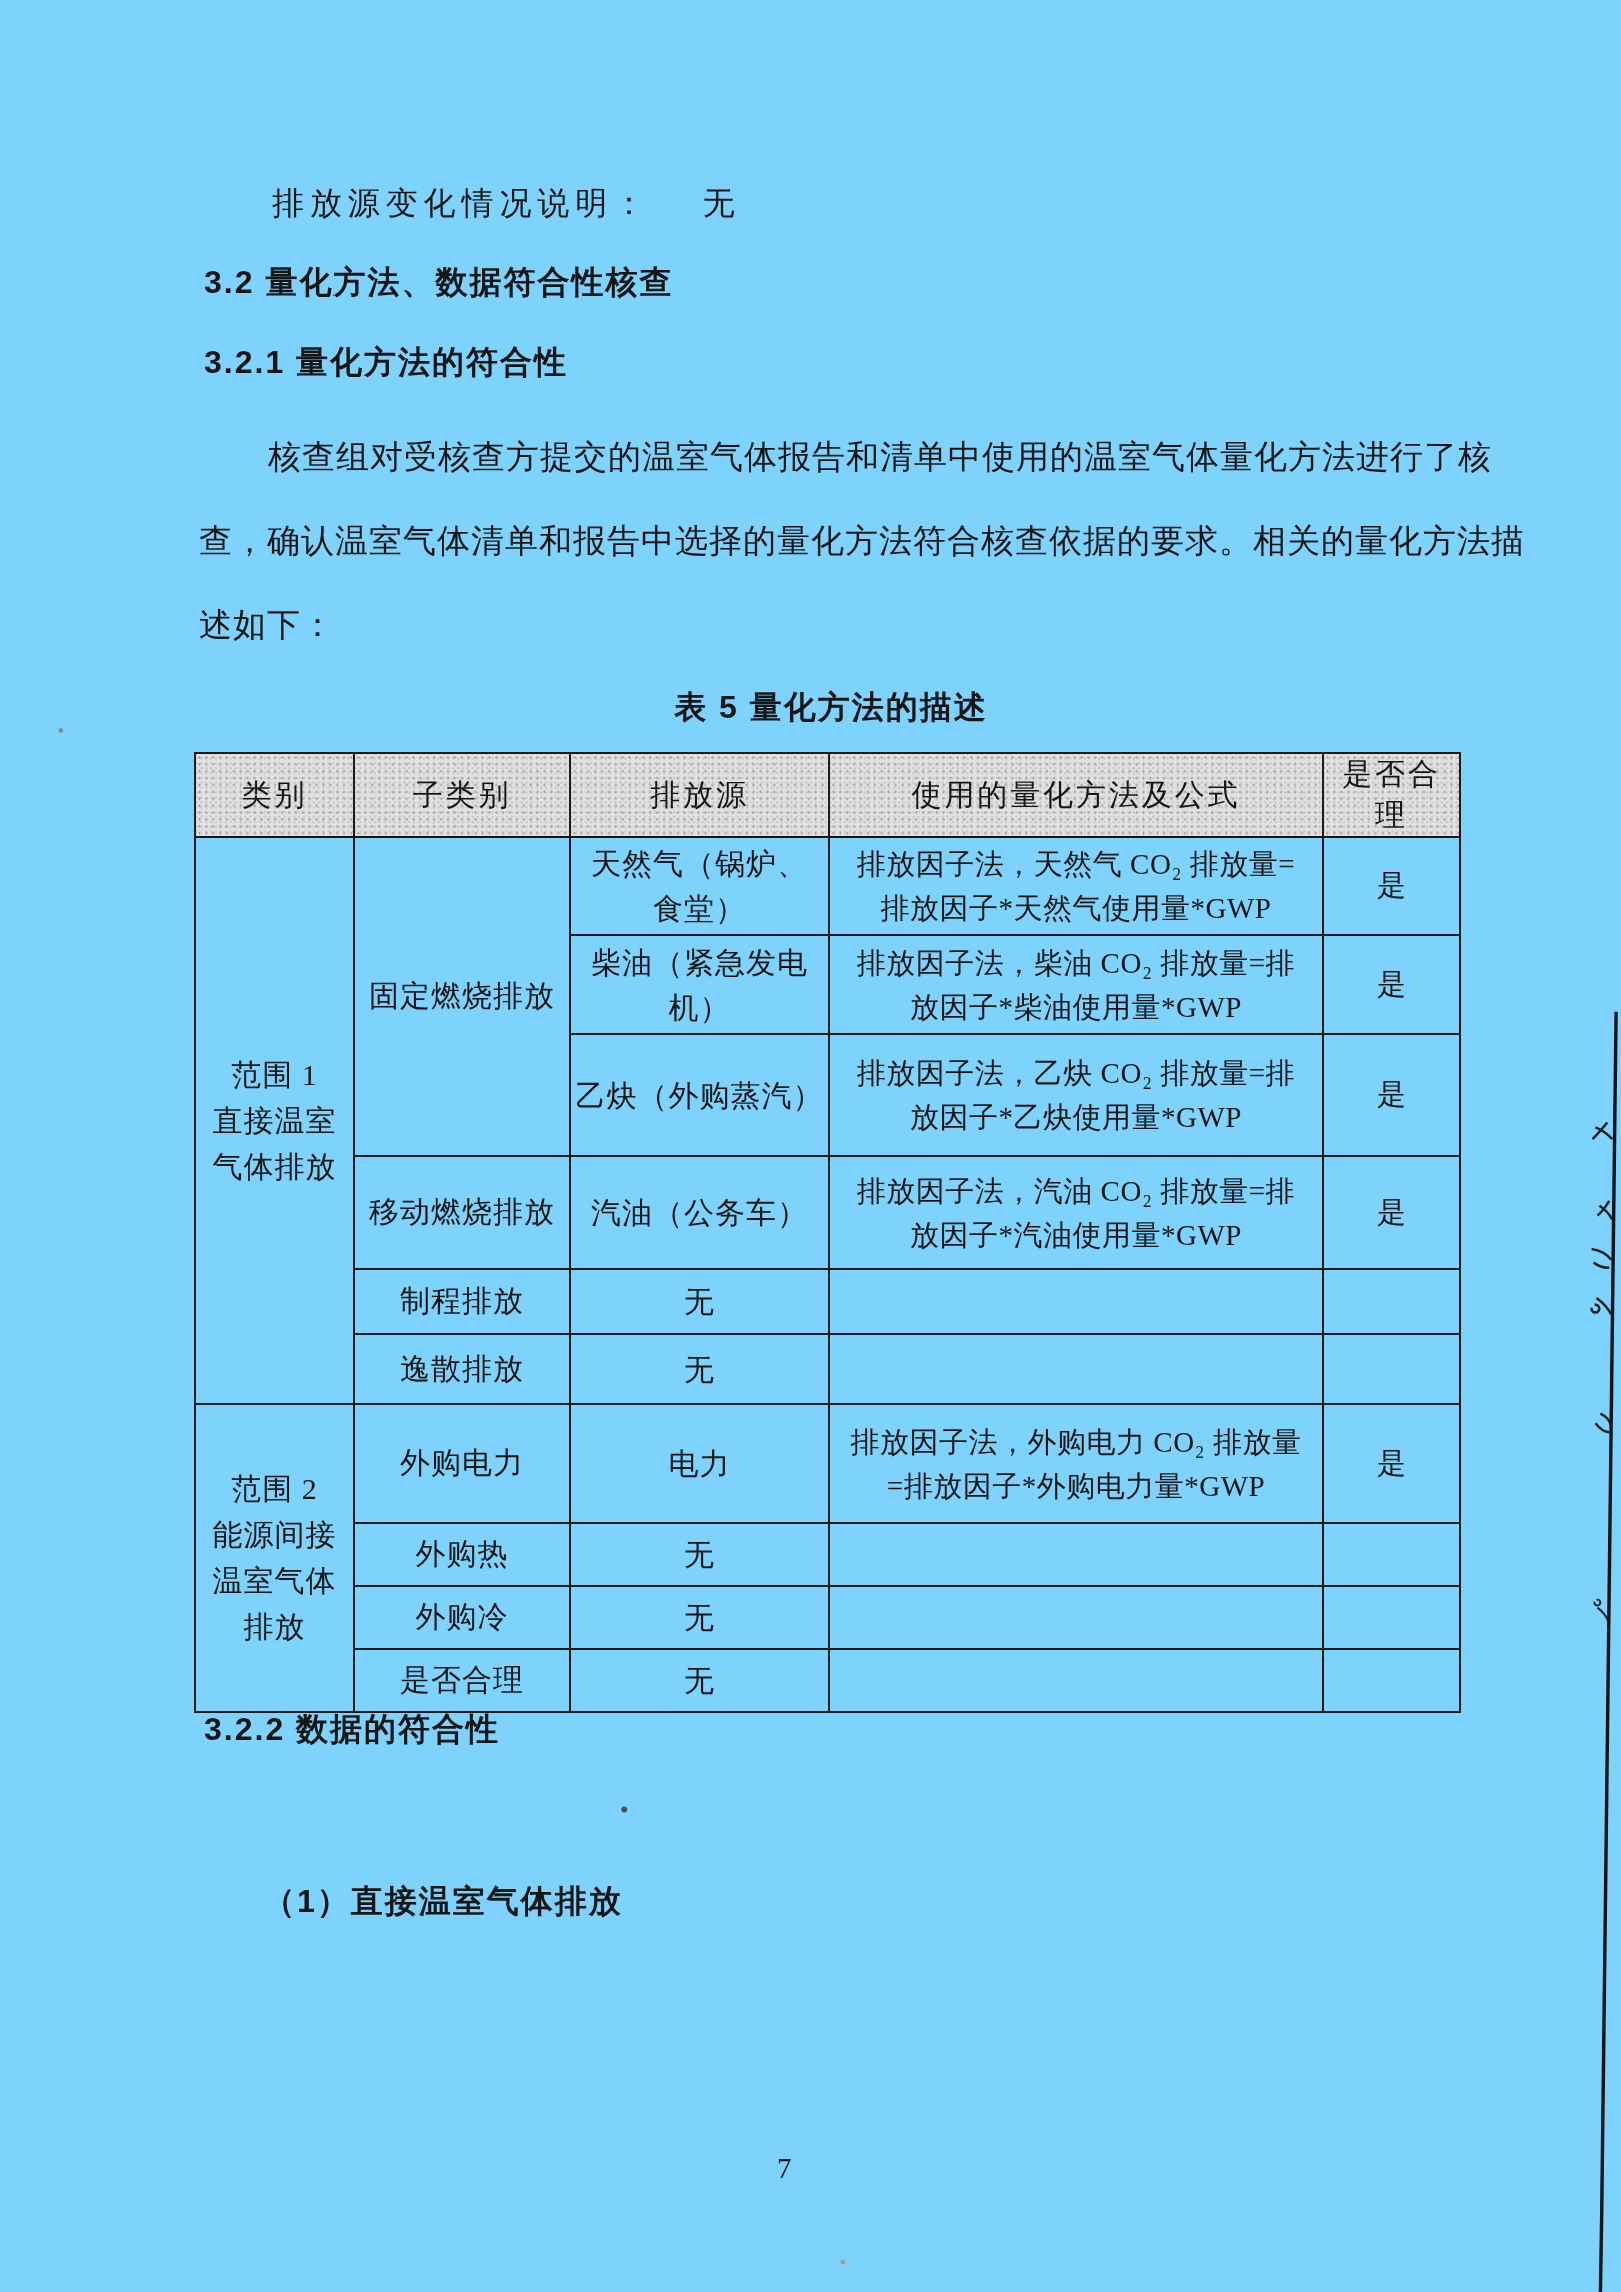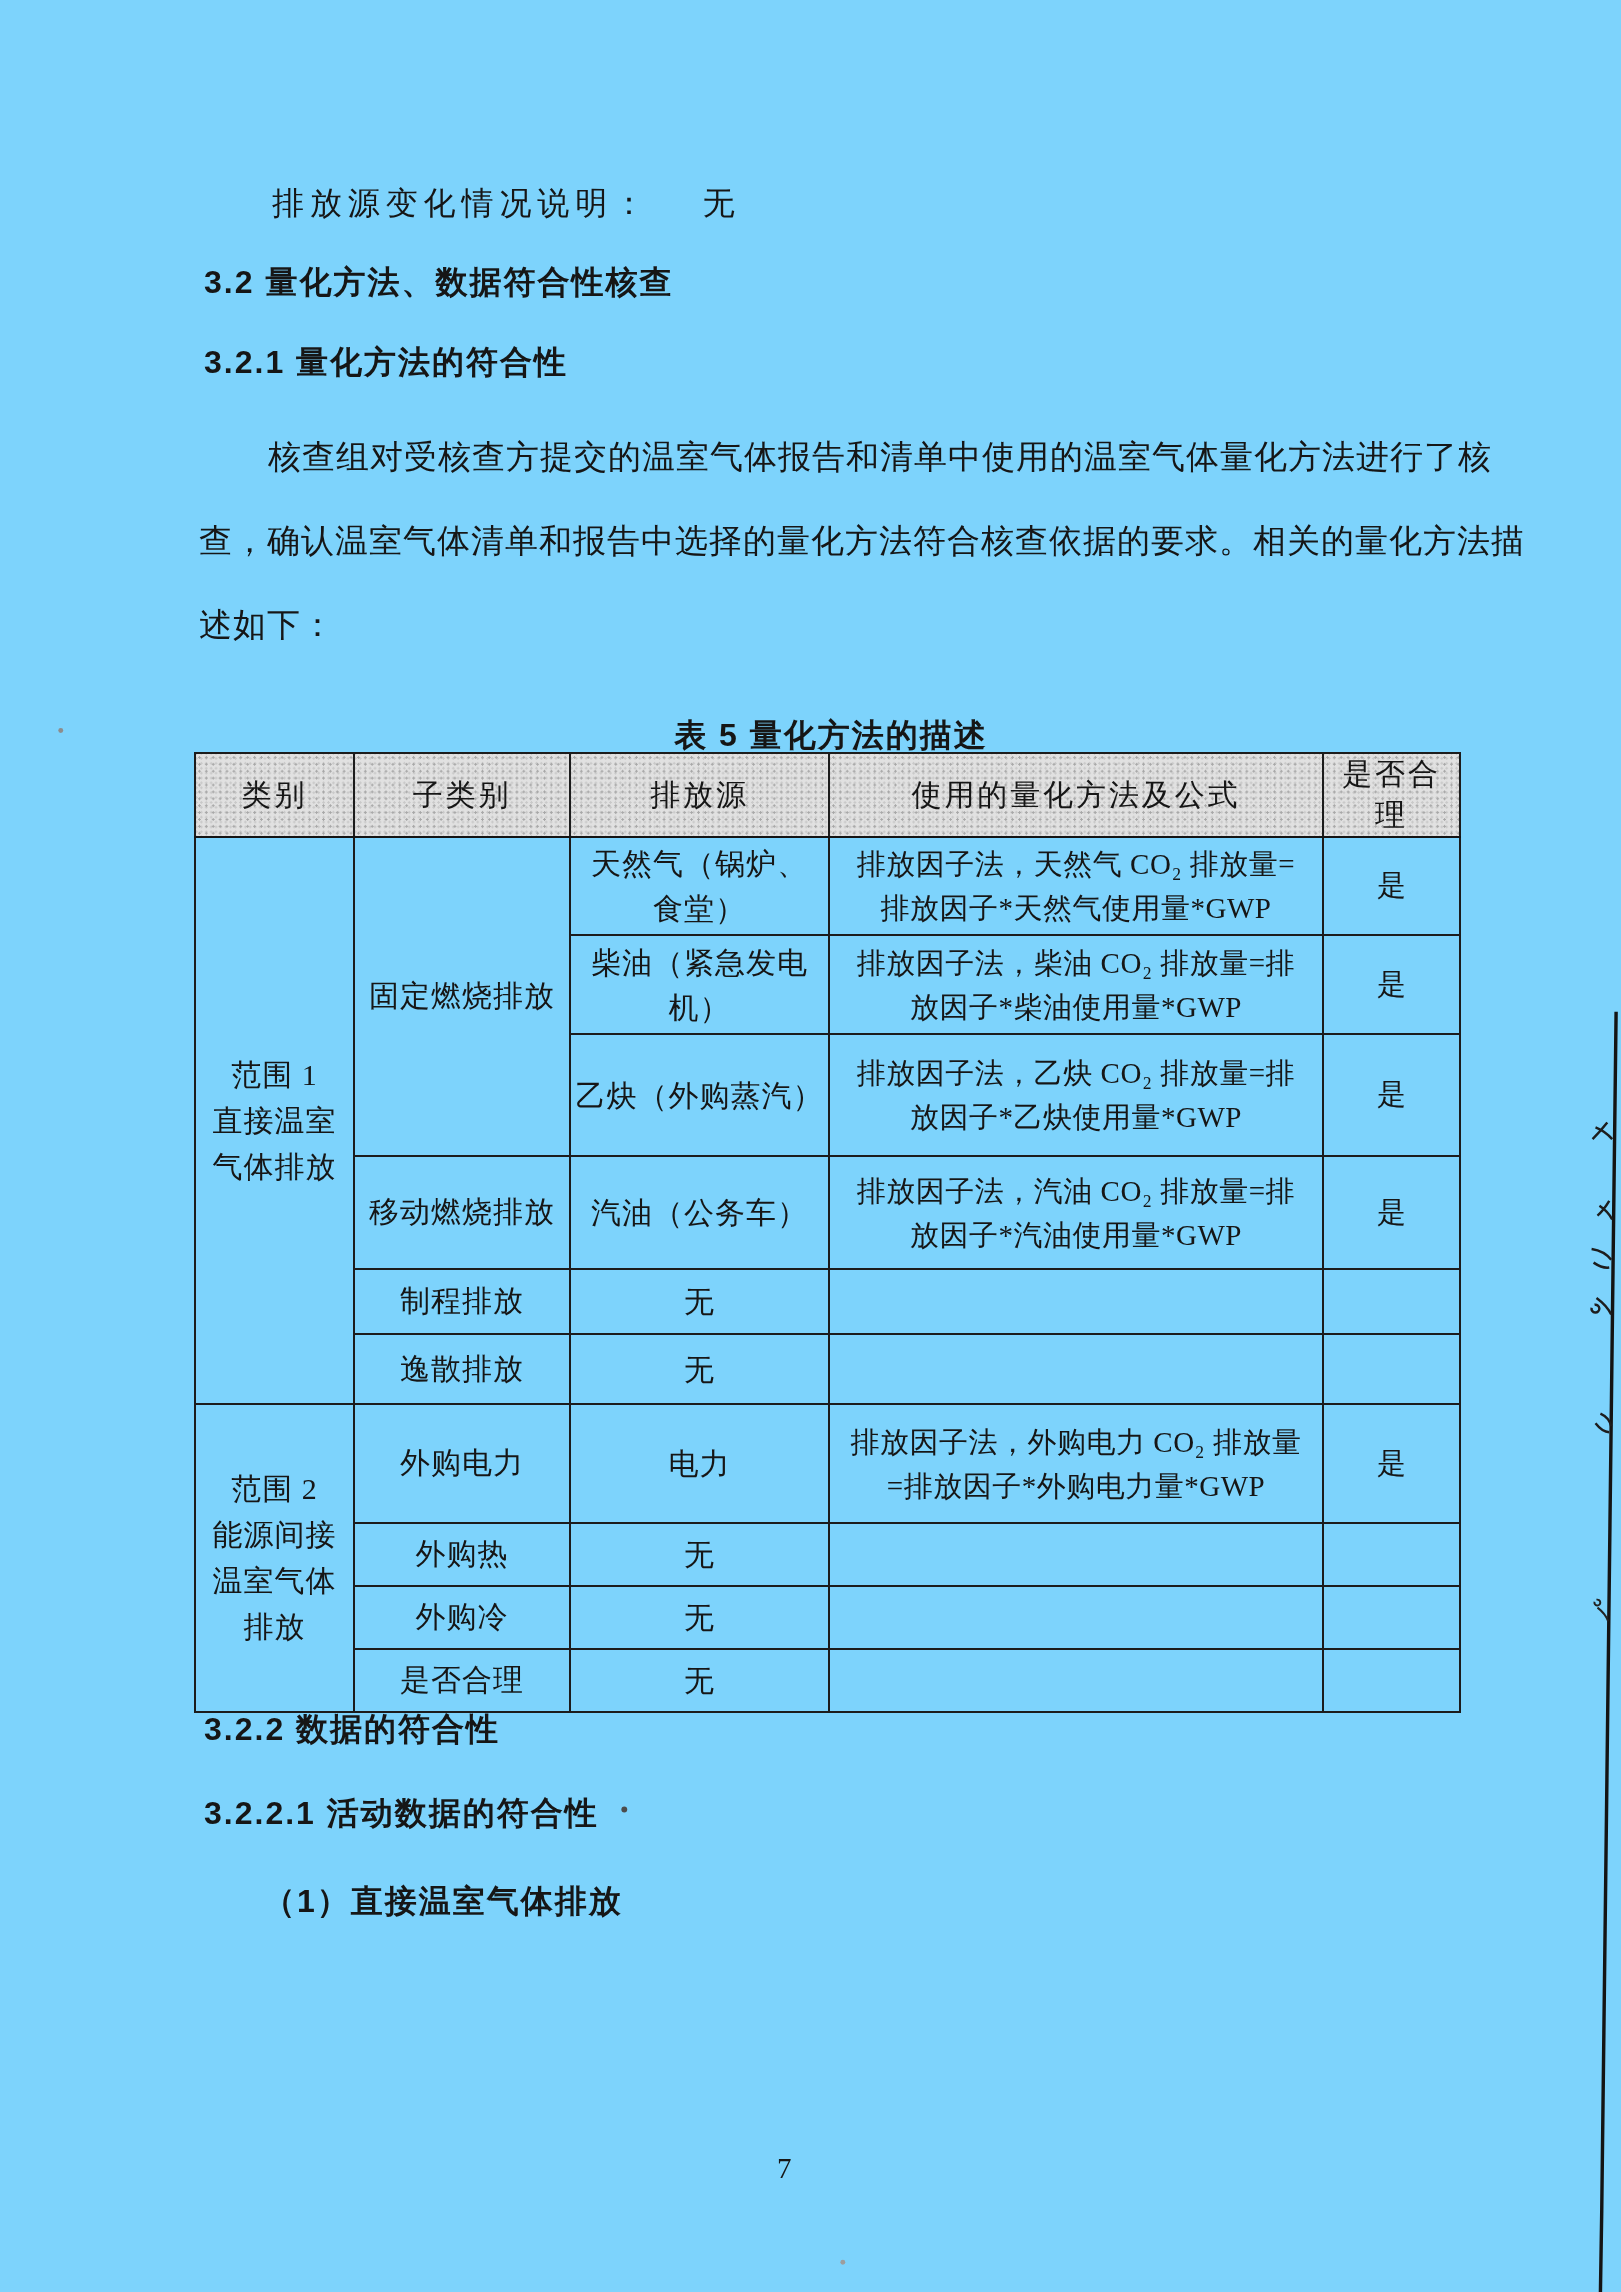--- a/index.html
+++ b/index.html
@@ -27,21 +27,21 @@
   .h-item1{left:263px;top:1880px;font-size:32px;}
   .para{
     left:199px;top:415px;width:1333px;
     font-size:33px;line-height:84px;letter-spacing:1px;
     white-space:pre;text-indent:69px;
   }
   .tbl-title{
     left:199px;top:686px;width:1264px;
     text-align:center;
     font-family:"Liberation Sans","DejaVu Sans",sans-serif;
-    font-weight:700;font-size:32px;letter-spacing:2px;margin-top:28px;
+    font-weight:700;font-size:32px;letter-spacing:2px;
   }
   table.vtable{
     position:absolute;left:194px;top:752px;
     width:1264px;border-collapse:collapse;table-layout:fixed;
     border:2.9px solid #151515;
     font-family:"Liberation Serif","DejaVu Serif",serif;
   }
   table.vtable th,table.vtable td{
     border:2px solid #1c1c1c;
     text-align:center;vertical-align:middle;
@@ -165,21 +165,20 @@
       <tr style="height:63px">
         <td class="sub">是否合理</td>
         <td class="src">无</td>
         <td class="mth"></td>
         <td class="ok"></td>
       </tr>
     </tbody>
   </table>
 
   <div class="abs heading h-322">3.2.2 数据的符合性</div>
-  <div class="abs heading h-3221">3.2.2.1 活动数据的符合性</div>
   <div class="abs heading h-item1">（1）直接温室气体排放</div>
 
   <div class="abs page-num">7</div>
 
   <svg class="artifacts" width="1621" height="2293" viewBox="0 0 1654 2339">
     <path d="M1649,1032 C1647,1350 1641,1850 1633,2339" stroke="#141414" stroke-width="3.5" fill="none"></path>
     <path d="M1628,1150 q10,4 17,12 m-5,-17 q-8,10 -15,17" stroke="#1d1d1d" stroke-width="2.5" fill="none"></path>
     <path d="M1632,1230 q9,6 13,14 m-3,-19 q-6,10 -12,15" stroke="#1d1d1d" stroke-width="2.5" fill="none"></path>
     <path d="M1624,1274 q13,2 20,11 m-18,3 q9,6 16,5" stroke="#1d1d1d" stroke-width="2.5" fill="none"></path>
     <path d="M1629,1324 q11,8 15,17 m-20,-7 a4,4 0 1,0 3,-3" stroke="#1d1d1d" stroke-width="2.5" fill="none"></path>

